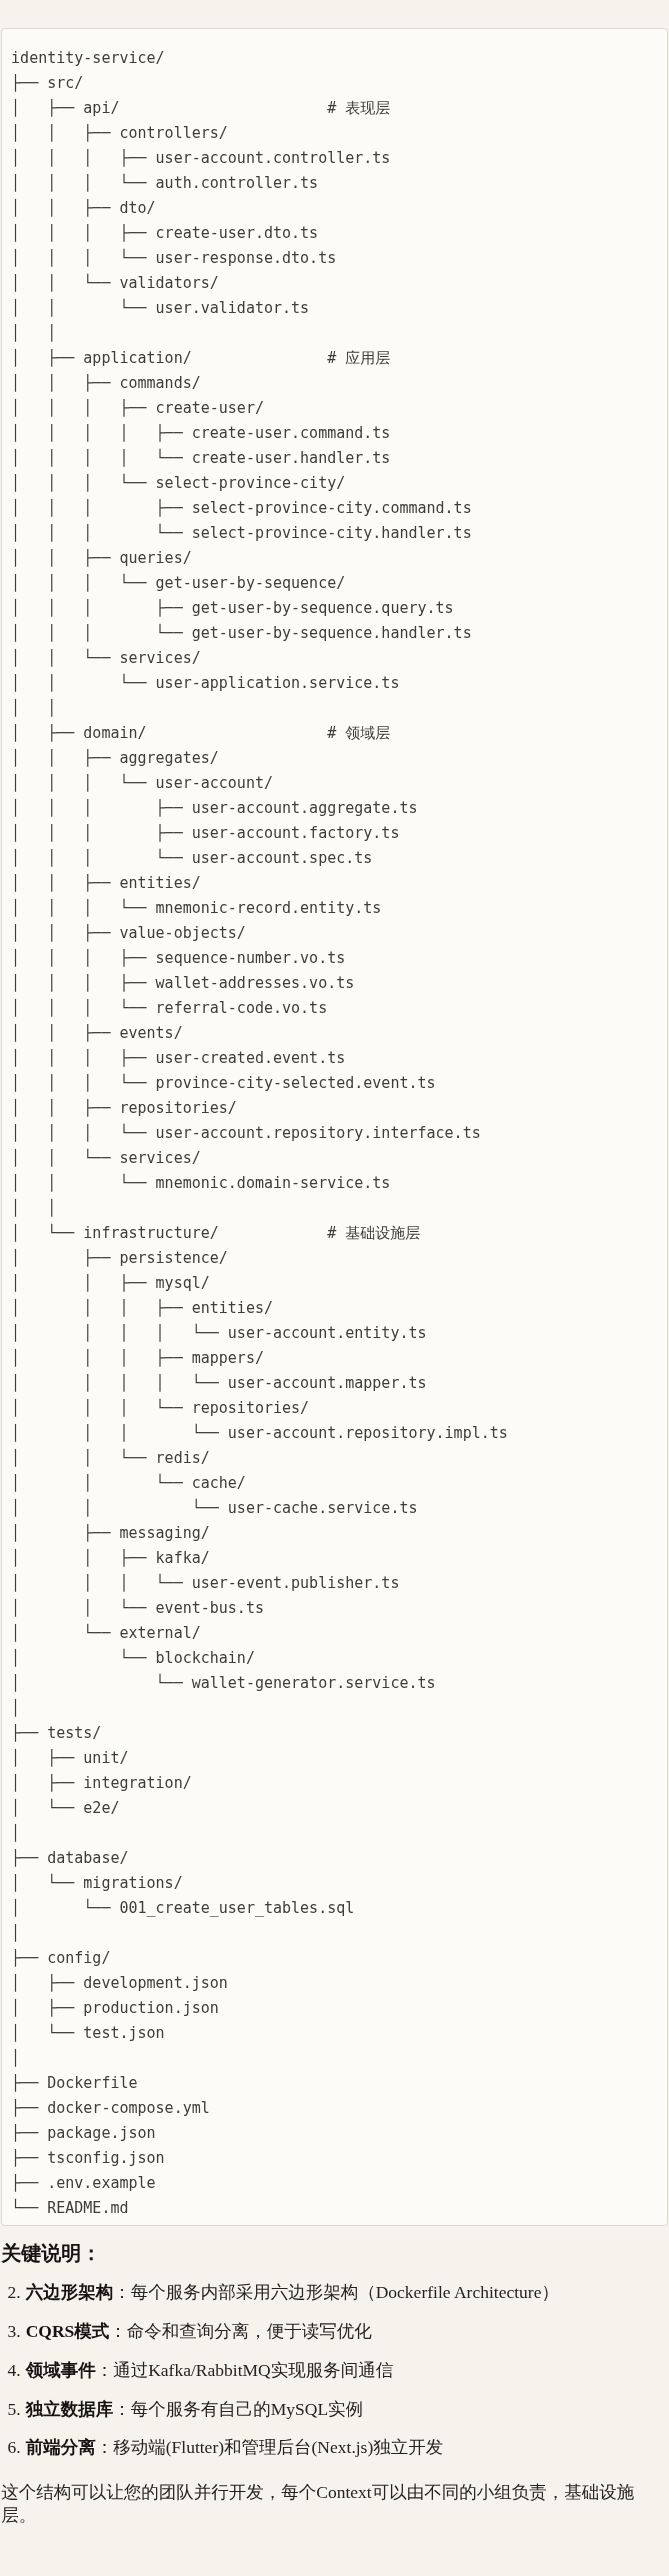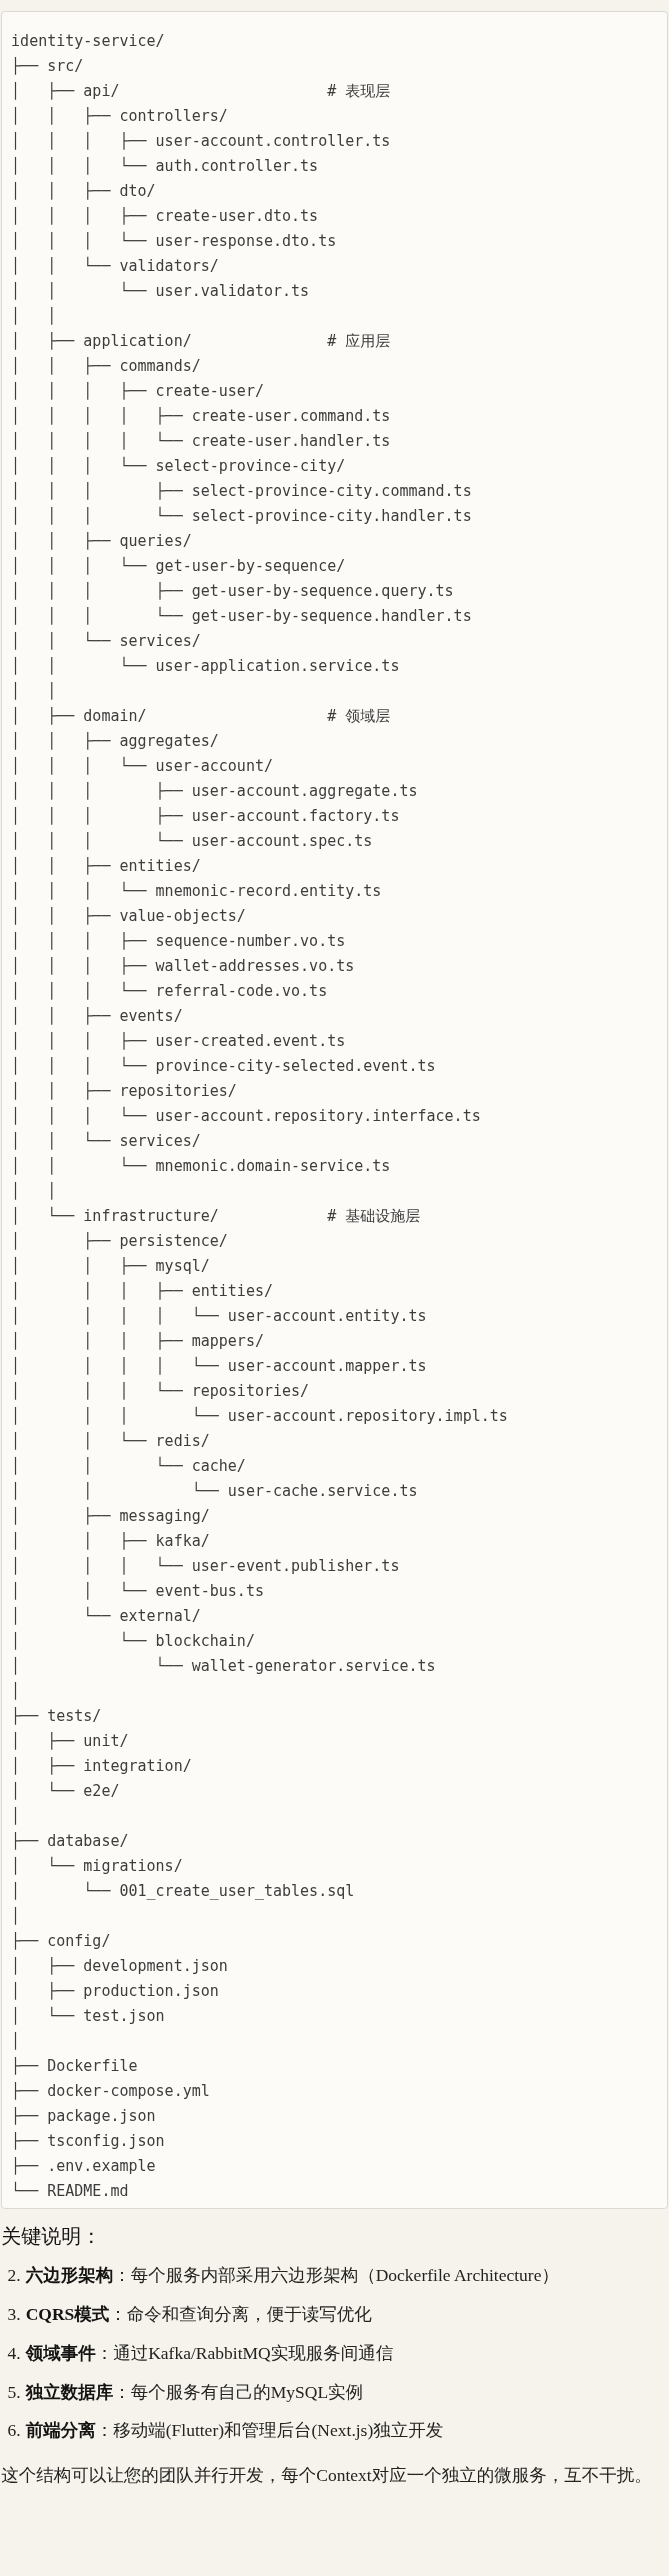--- a/index.html
+++ b/index.html
@@ -17,39 +17,39 @@
     padding: 0 1.3px;
   }
   .page-title {
     font-size: 22px;
     font-weight: 700;
     line-height: 1.2;
     margin: 8.8px 0 0 0;
     color: #151413;
   }
   .code-block {
-    margin-top: 11px;
+    margin-top: 28px;
     background: #fcfbf8;
     border: 0.6px solid #dad8d1;
     border-radius: 3.8px;
     padding: 17px 6.3px 4.4px 8.8px;
     box-sizing: border-box;
     overflow: hidden;
   }
   .code-block pre {
     margin: 0;
     font-family: "DejaVu Sans Mono", monospace;
     font-size: 15px;
     line-height: 25px;
     color: #3d3d3c;
     white-space: pre;
   }
   .notes-heading {
     font-size: 20px;
-    font-weight: 400;
+    font-weight: 700;
     line-height: 1.3;
     margin: 13.8px 0 0 0;
     color: #151413;
   }
   ol.notes-list {
     list-style: none;
     margin: 15px 0 0 0;
     padding: 0 0 0 6.3px;
   }
   ol.notes-list li {
@@ -171,16 +171,16 @@
   <h2 class="notes-heading">关键说明：</h2>
 
   <ol class="notes-list">
     <li><span class="num">2.</span><strong>六边形架构</strong><span>：每个服务内部采用六边形架构（Dockerfile Architecture）</span></li>
     <li><span class="num">3.</span><strong>CQRS模式</strong><span>：命令和查询分离，便于读写优化</span></li>
     <li><span class="num">4.</span><strong>领域事件</strong><span>：通过Kafka/RabbitMQ实现服务间通信</span></li>
     <li><span class="num">5.</span><strong>独立数据库</strong><span>：每个服务有自己的MySQL实例</span></li>
     <li><span class="num">6.</span><strong>前端分离</strong><span>：移动端(Flutter)和管理后台(Next.js)独立开发</span></li>
   </ol>
 
-  <p class="closing-paragraph">这个结构可以让您的团队并行开发，每个Context对应一个独立的微服务，互不干扰。</p>
+  <p class="closing-paragraph">这个结构可以让您的团队并行开发，每个Context可以由不同的小组负责，基础设施层。</p>
 
 </div>
 
 
 </body></html>

